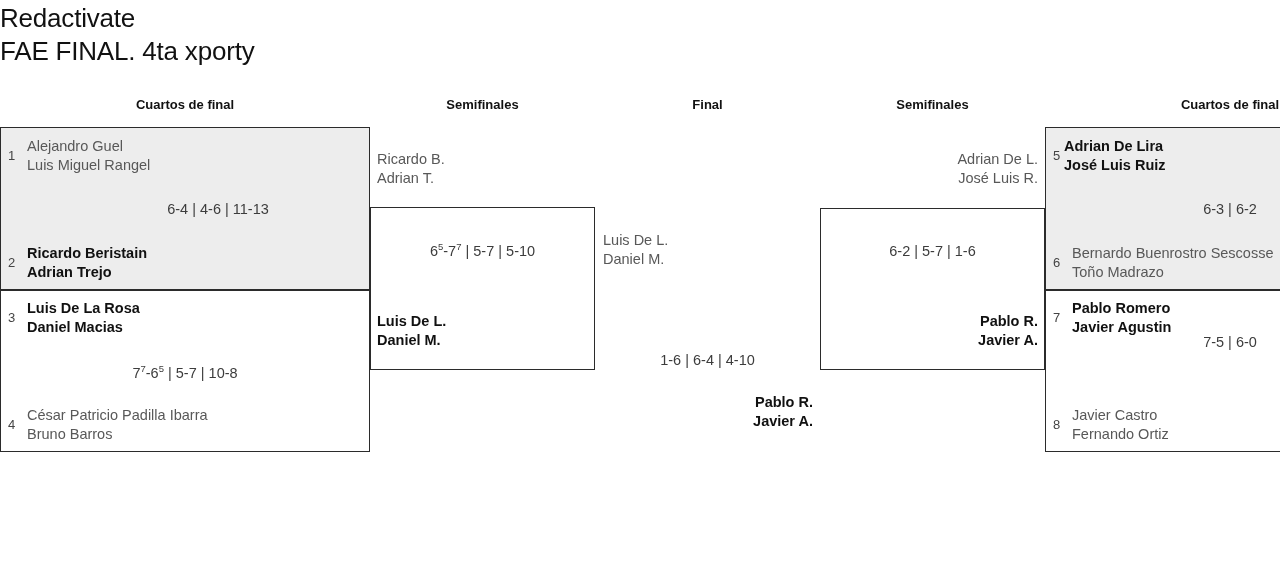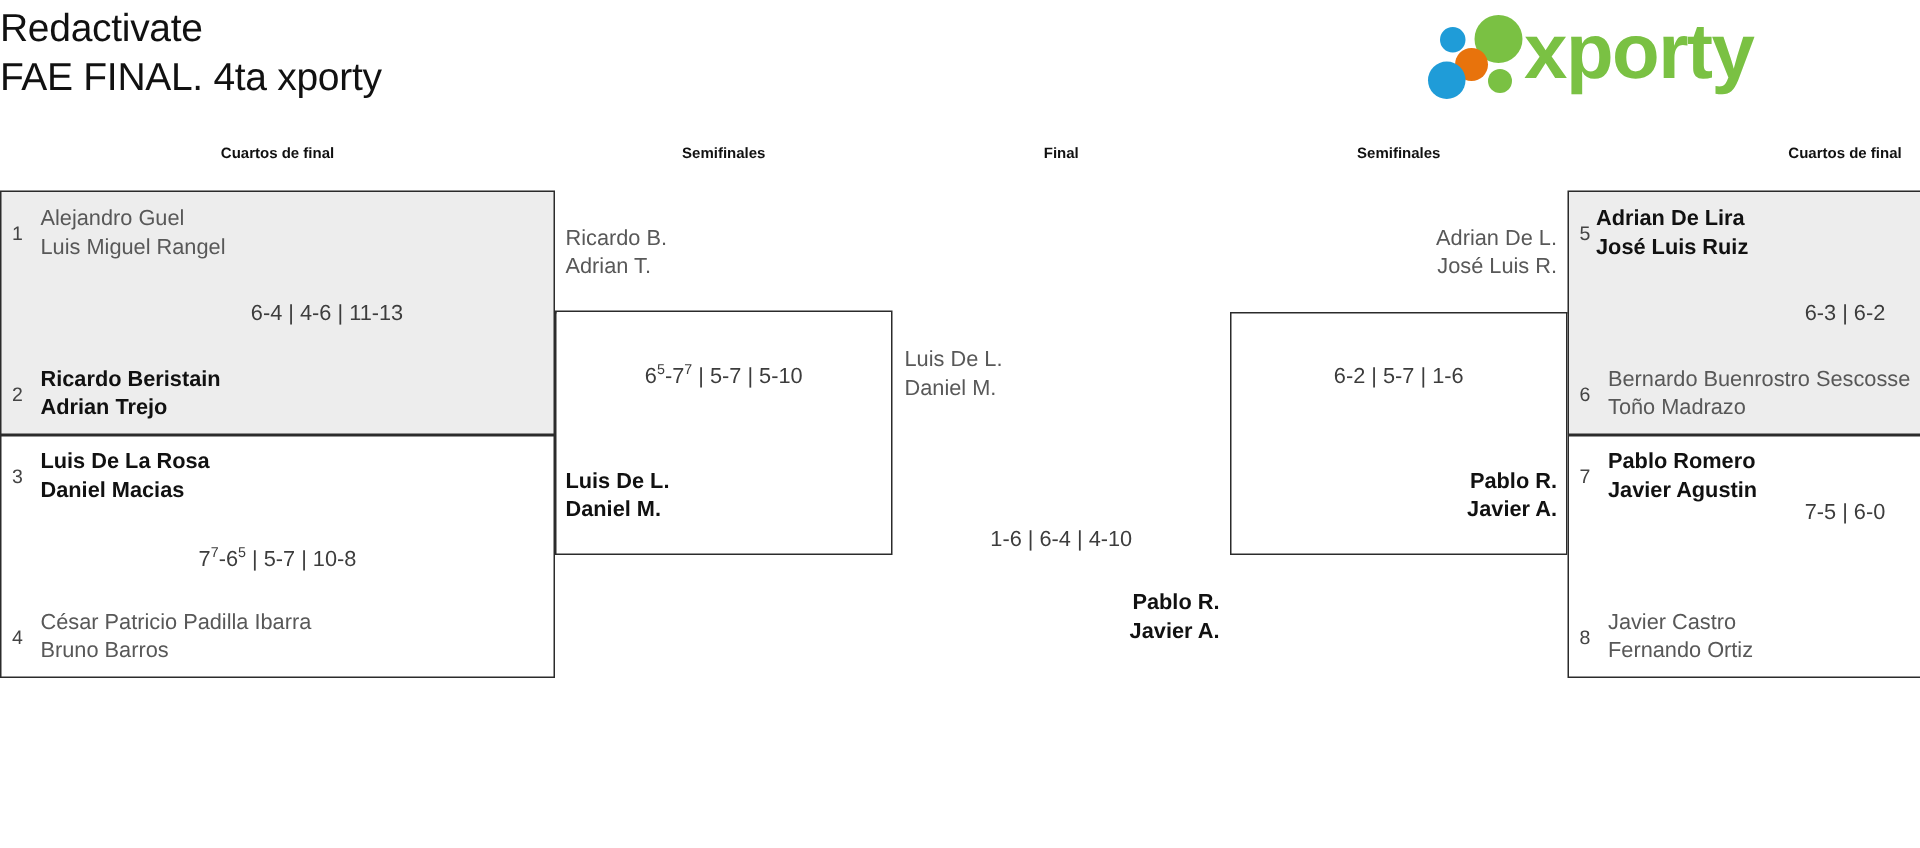--- a/index.html
+++ b/index.html
@@ -63,21 +63,21 @@
     font-weight: 700;
     color: #7ac143;
     letter-spacing: -1px;
     line-height: 62px;
   }
 
   
   .round-header {
     position: absolute;
     top: 97px;
-    font-size: 10px;
+    font-size: 13px;
     font-weight: 700;
     color: #111111;
     white-space: nowrap;
     text-align: center;
   }
   #rh-qf-left  { left: 0px;   width: 370px; }
   #rh-sf-left  { left: 370px; width: 225px; }
   #rh-final    { left: 595px; width: 225px; }
   #rh-sf-right { left: 820px; width: 225px; }
   #rh-qf-right { left: 1045px; width: 370px; text-align: center; }
@@ -183,30 +183,20 @@
 </head>
 <body>
 
 <div id="header">
 
   <div id="title-block">
     <div class="title-line">Redactivate</div>
     <div class="title-line">FAE FINAL. 4ta xporty</div>
   </div>
 
-  <div id="logo">
-    <div id="logo-dots">
-      <span class="dot" id="dot-blue-small"></span>
-      <span class="dot" id="dot-green-large"></span>
-      <span class="dot" id="dot-orange"></span>
-      <span class="dot" id="dot-blue-large"></span>
-      <span class="dot" id="dot-green-small"></span>
-    </div>
-    <div id="logo-word">xporty</div>
-  </div>
 
 </div>
 
 <div class="round-header" id="rh-qf-left">Cuartos de final</div>
 <div class="round-header" id="rh-sf-left">Semifinales</div>
 <div class="round-header" id="rh-final">Final</div>
 <div class="round-header" id="rh-sf-right">Semifinales</div>
 <div class="round-header" id="rh-qf-right">Cuartos de final</div>
 
 <div class="match-box shaded" id="box-qf1"></div>

